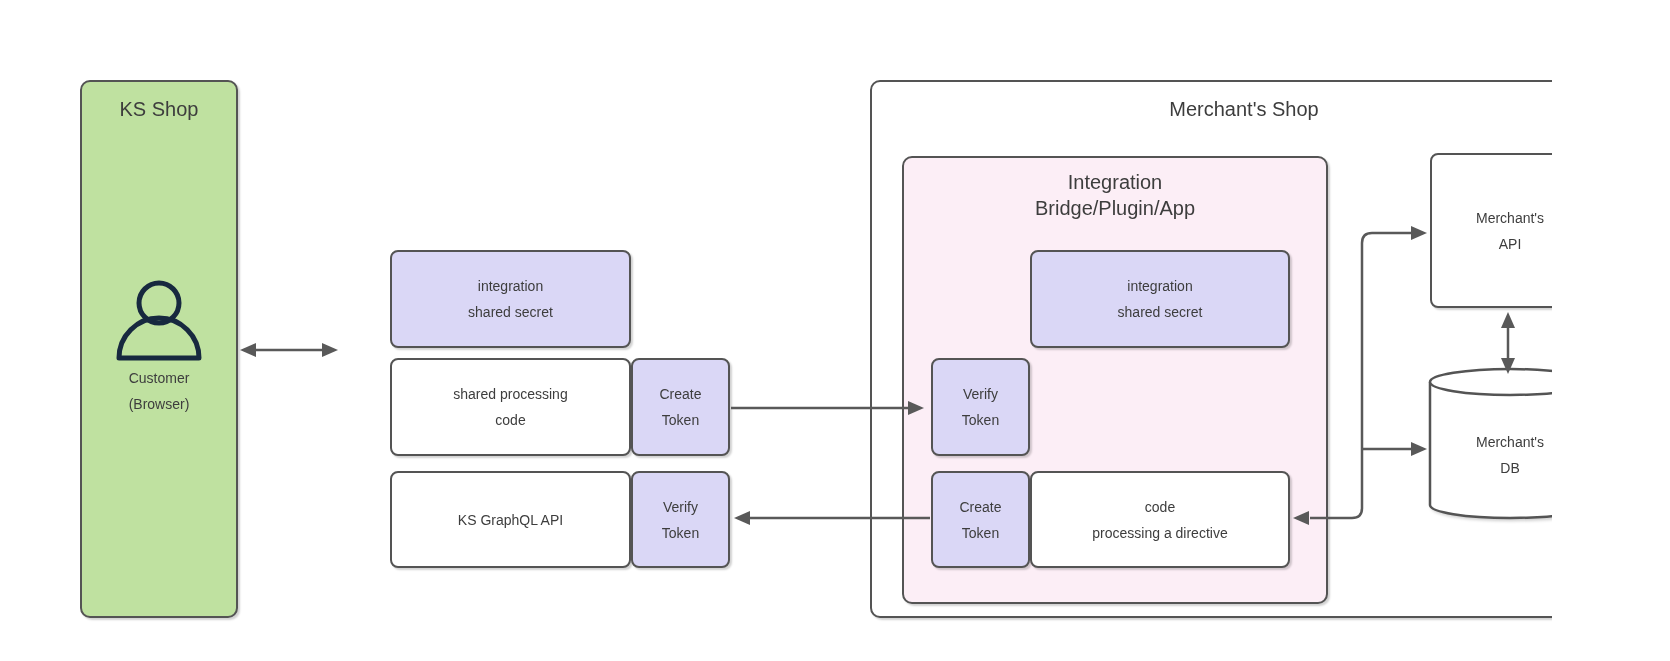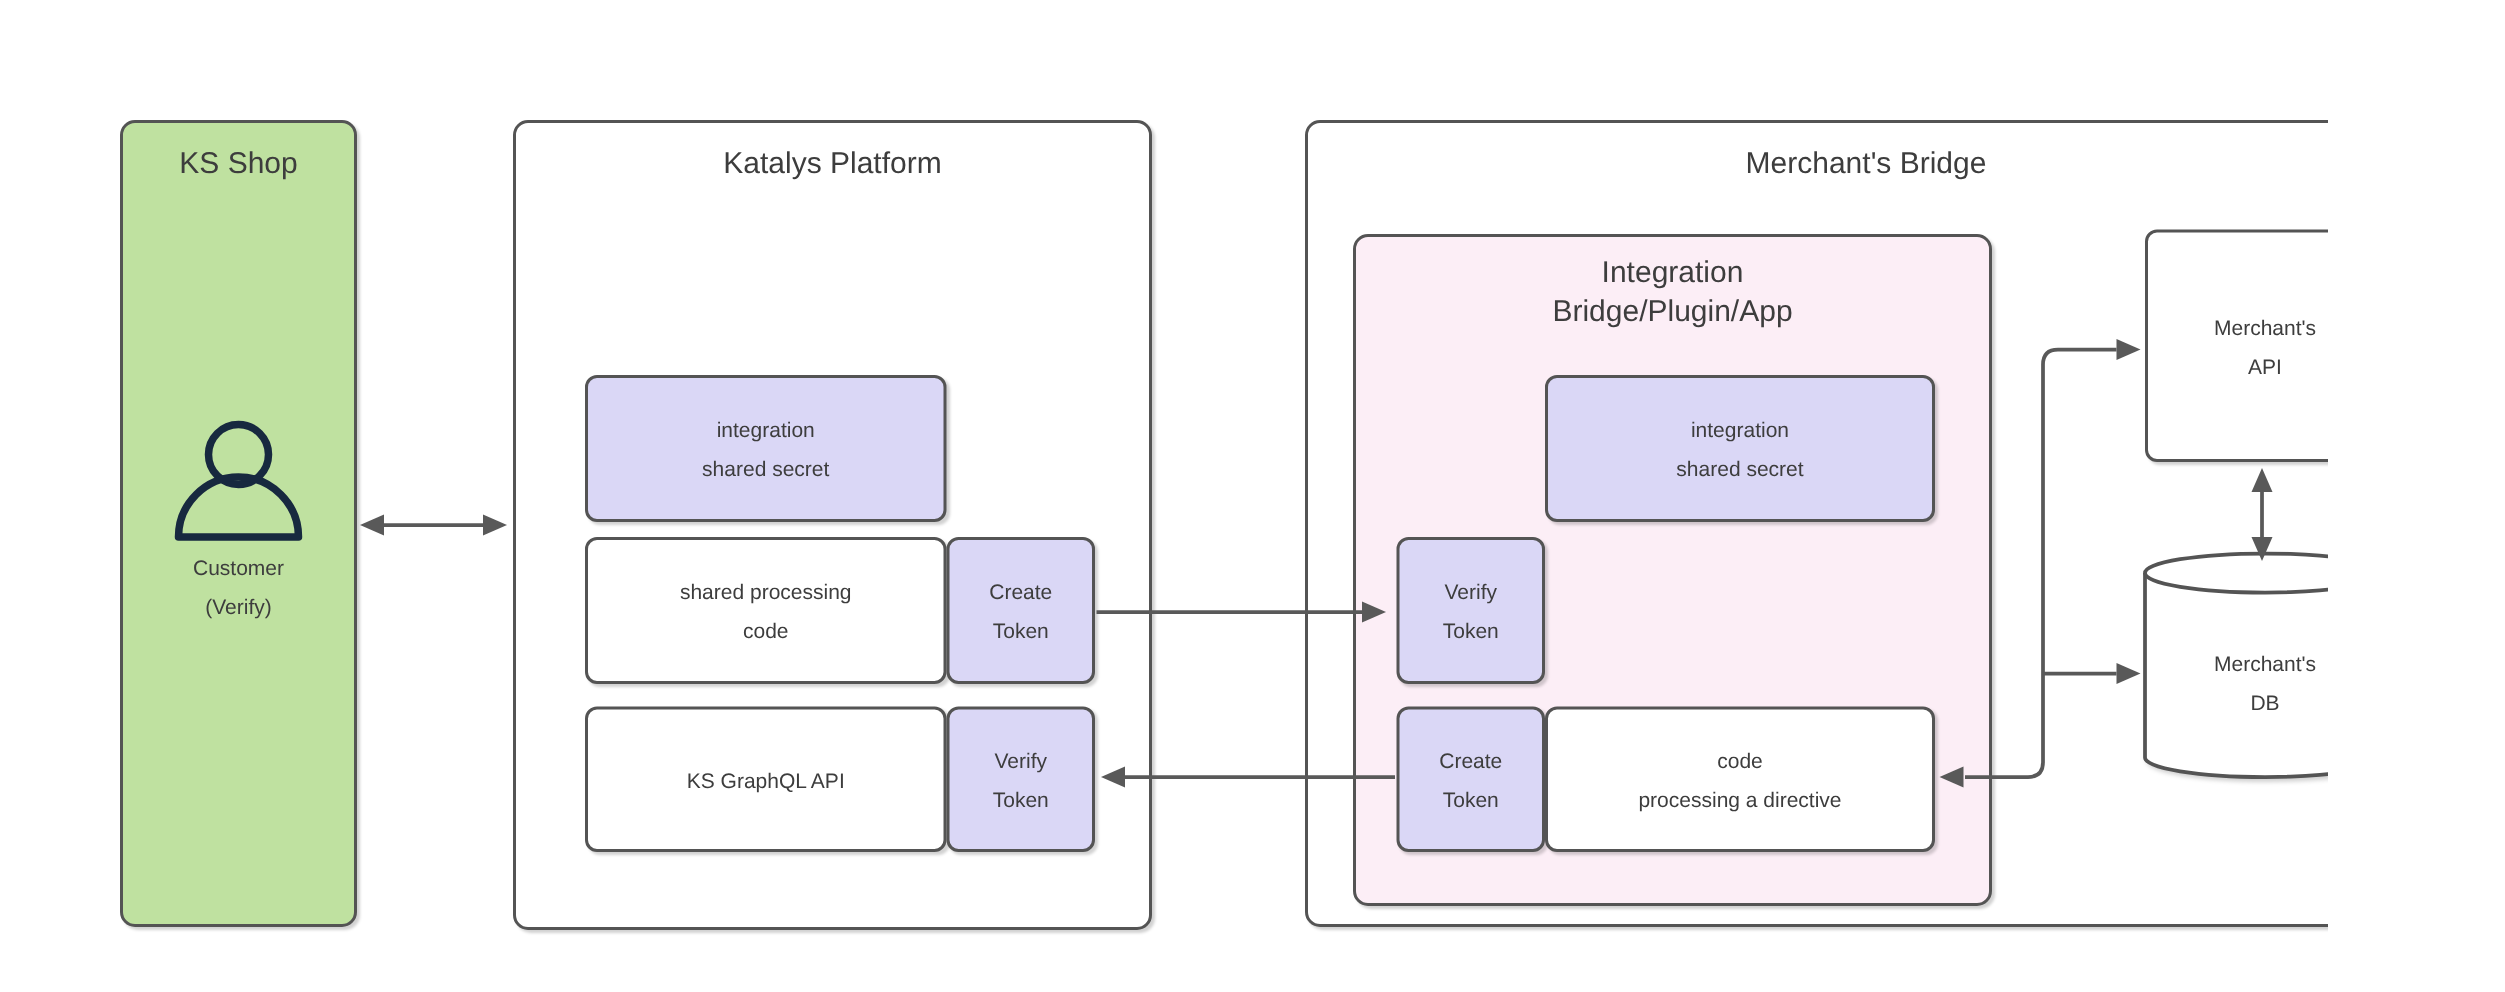--- a/index.html
+++ b/index.html
@@ -34,26 +34,23 @@
 </style>
 </head>
 <body>
 
 <div class="canvas">
 
   <div class="shape container green" style="left:80px; top:80px; width:158px; height:538px;">
     <div class="ctitle">KS Shop</div>
   </div>
 
-  <div class="shape container" style="left:342px; top:80px; width:426px; height:540px;">
-    <div class="ctitle">Katalys Platform</div>
-  </div>
 
   <div class="shape container" style="left:870px; top:80px; width:748px; height:538px;">
-    <div class="ctitle">Merchant's Bridge</div>
+    <div class="ctitle">Merchant's Shop</div>
   </div>
 
   <div class="shape container pink" style="left:902px; top:156px; width:426px; height:448px;">
     <div class="ctitle" style="margin-top:11px;">Integration
 Bridge/Plugin/App</div>
   </div>
 
   <div class="shape node purple" style="left:390px; top:250px; width:241px; height:98px;">
     <span class="lbl">integration
 shared secret</span>
@@ -134,20 +131,20 @@
 
     <g>
       <path class="conn" d="M1508 326 V360"></path>
       <polygon class="head" points="1508,312 1501,328 1515,328"></polygon>
       <polygon class="head" points="1508,374 1501,358 1515,358"></polygon>
     </g>
   </svg>
 
   <div class="floatlbl" style="left:80px; top:365px; width:158px; height:52px;">
     <span class="lbl">Customer
-(Verify)</span>
+(Browser)</span>
   </div>
   <div class="floatlbl" style="left:1430px; top:422px; width:160px; height:65px;">
     <span class="lbl">Merchant's
 DB</span>
   </div>
 
 </div>
 
 </body></html>

